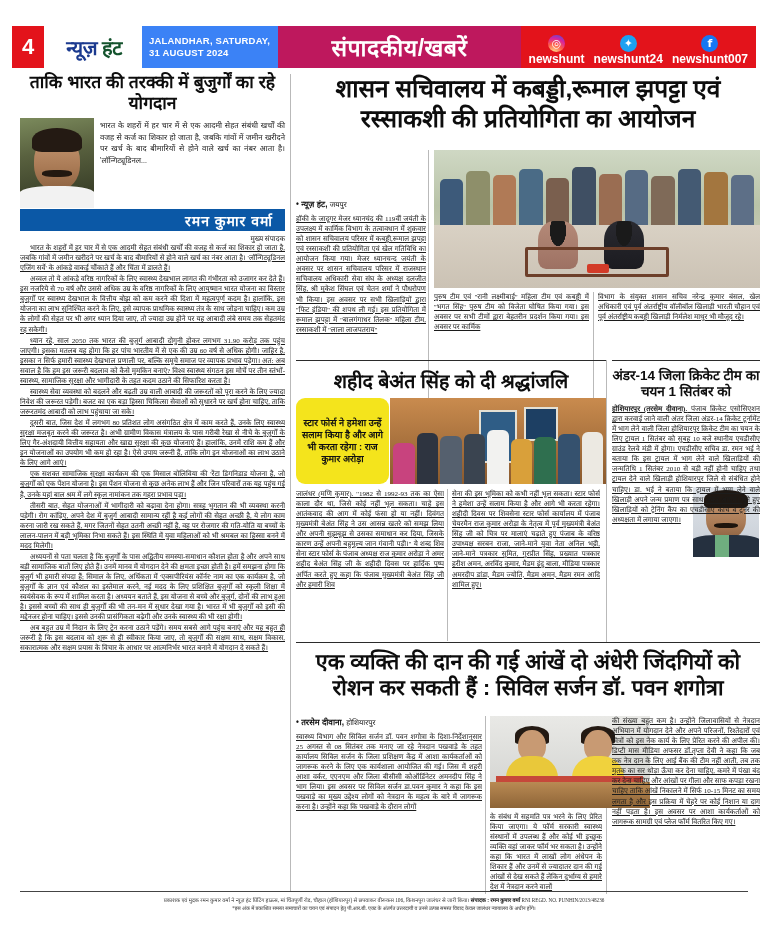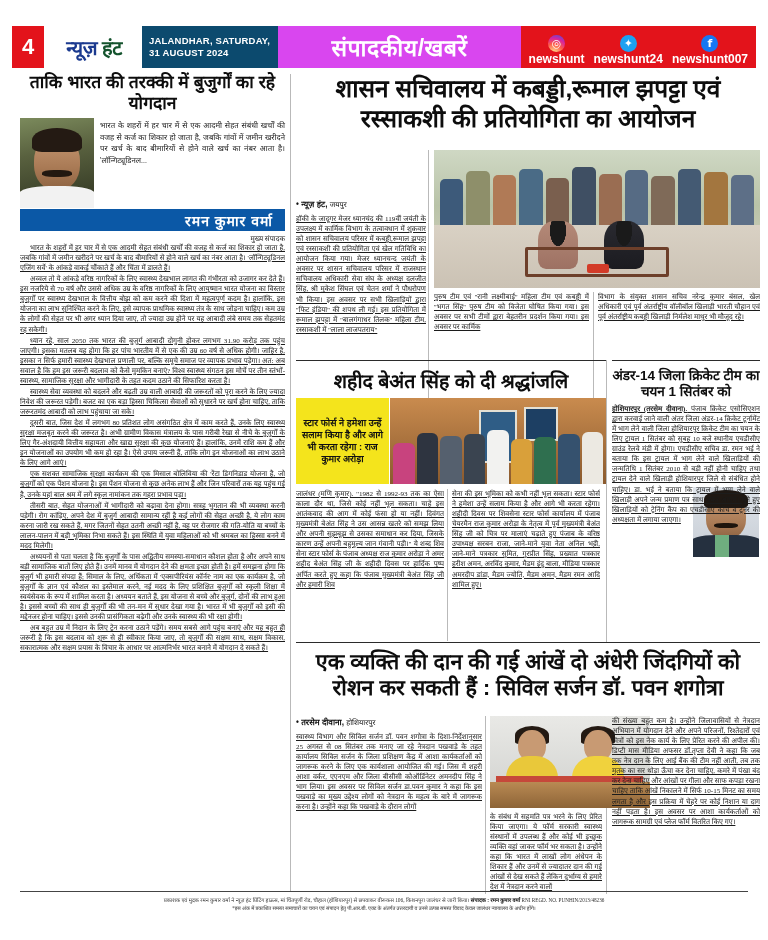--- a/index.html
+++ b/index.html
@@ -35,30 +35,30 @@
     min-width: 96px;
   }
   .logo-text {
     font-family: "Liberation Sans", sans-serif;
     font-weight: 700; font-size: 20px; letter-spacing: -0.5px;
     white-space: nowrap;
   }
   .logo-text .p1 { color: #1b3a8f; }
   .logo-text .p2 { color: #14532d; margin-top: 28px; }
   .date-block {
-    background: #0c4a6e; color: #fff;
+    background: #3b82f6; color: #fff;
     padding: 4px 8px 4px 7px;
     display: flex; flex-direction: column; justify-content: center;
     font-family: "Liberation Sans", sans-serif;
     font-weight: 700; font-size: 9.5px; line-height: 1.22;
     letter-spacing: 0.2px;
     min-width: 96px;
   }
   .section-band {
-    background: #d946ef; color: #fff; flex: 1;
+    background: #be185d; color: #fff; flex: 1;
     display: flex; align-items: center; justify-content: center;
     font-family: "Liberation Sans", sans-serif;
     font-weight: 700; font-size: 23px; letter-spacing: 0.5px;
   }
   .social-band {
     background: #e3131b; color: #fff;
     display: flex; align-items: flex-end; gap: 9px;
     padding: 2px 8px 3px 8px;
   }
   .social-item {
@@ -197,20 +197,21 @@
   
   .s2-head {
     position: absolute; left: 296px; top: 370px; width: 310px;
     font-size: 19.5px; line-height: 1.15; 
   }
   .s2-quote {
     position: absolute; left: 296px; top: 398px; width: 93px; height: 86px;
     background: #f4e41c;
     display: flex; align-items: center; justify-content: center;
     padding: 3px 4px;
+    border-radius: 9px;
   }
   .s2-quote span {
     font-family: "Liberation Sans", sans-serif;
     font-weight: 700; font-size: 9.3px; line-height: 1.3;
     color: #111; text-align: center;
   }
   .s2-photo {
     position: absolute; left: 390px; top: 398px; width: 216px; height: 86px;
     background: linear-gradient(#b8793f 0%, #9d6434 60%, #7d4e28 100%);
     overflow: hidden;

